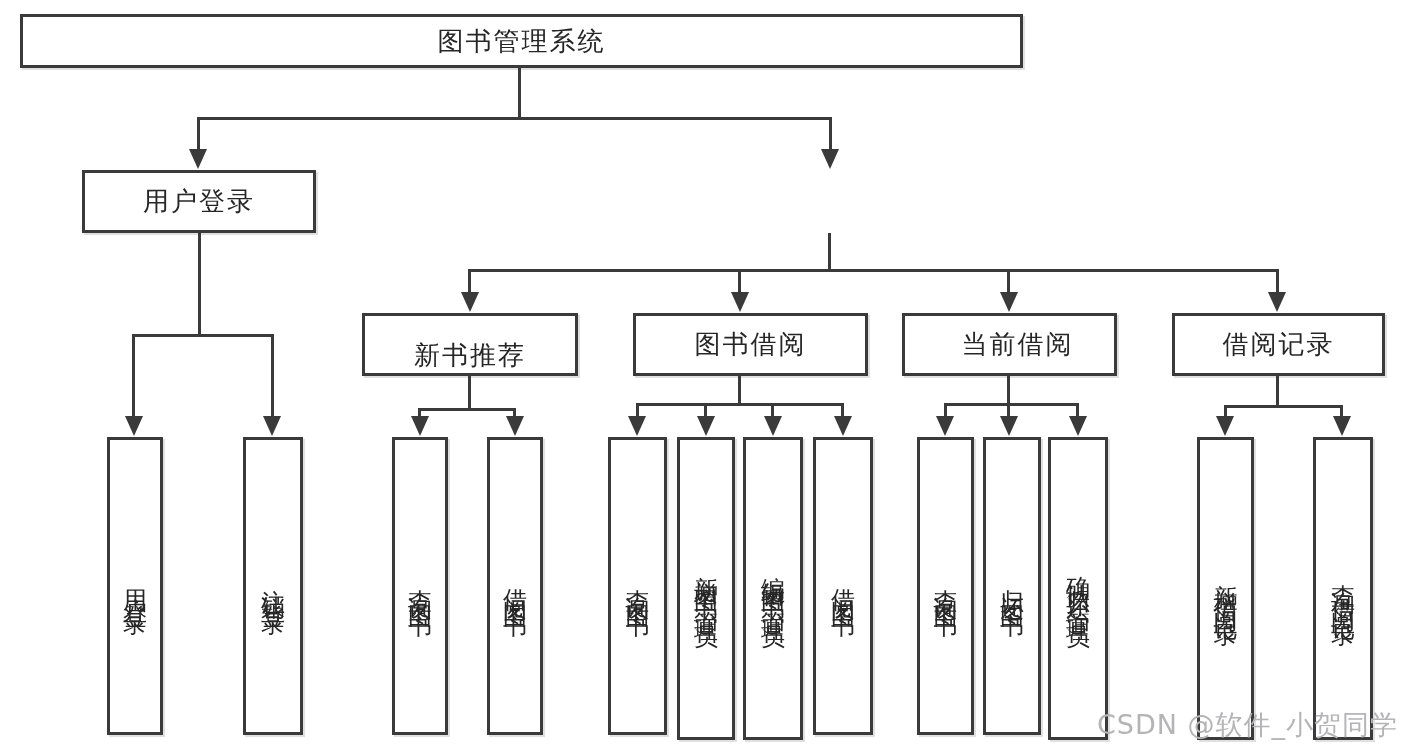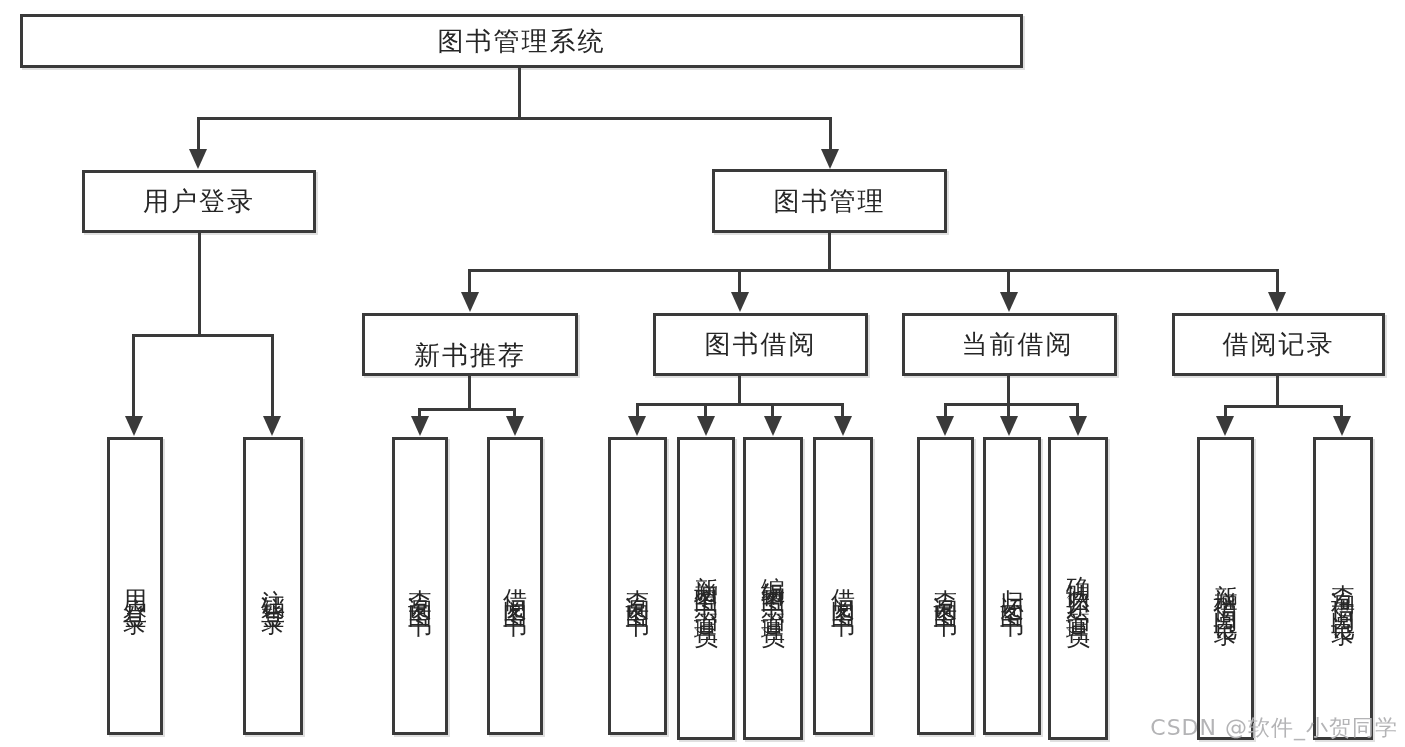--- a/index.html
+++ b/index.html
@@ -35,21 +35,21 @@
   .vline { width:3px; }
   .tri {
     position:absolute; width:0; height:0;
     border-left:9px solid transparent;
     border-right:9px solid transparent;
     border-top:20px solid #3a3a3a;
   }
   .wm {
     position:absolute;
     right:7px; bottom:4px;
-    font-size:22px; color:#b4b4b6; letter-spacing:1px;
+    font-size:27px; color:#b4b4b6; letter-spacing:1px;
     white-space:nowrap;
   }
 </style>
 </head>
 <body>
 
 <div class="stage">
 
   <div class="node" style="left:20px; top:14px; width:1003px; height:54px;font-family:Liberation Mono, monospace;">
     <span>图书管理系统</span>
@@ -57,23 +57,20 @@
 
   <div class="vline" style="left:518px; top:68px; height:50px;"></div>
   <div class="hline" style="left:197px; top:117px; width:635px;"></div>
   <div class="vline" style="left:197px; top:117px; height:33px;"></div>
   <div class="tri" style="left:189px; top:149px;"></div>
   <div class="vline" style="left:829px; top:117px; height:33px;"></div>
   <div class="tri" style="left:821px; top:149px;"></div>
 
   <div class="node" style="left:82px; top:170px; width:234px; height:63px;">
     <span>用户登录</span>
-  </div>
-  <div class="node" style="left:712px; top:169px; width:235px; height:64px;">
-    <span>图书管理</span>
   </div>
 
   <div class="vline" style="left:198px; top:233px; height:103px;"></div>
   <div class="hline" style="left:132px; top:334px; width:141px;"></div>
   <div class="vline" style="left:132px; top:334px; height:83px;"></div>
   <div class="tri" style="left:125px; top:416px;"></div>
   <div class="vline" style="left:271px; top:334px; height:83px;"></div>
   <div class="tri" style="left:263px; top:416px;"></div>
 
   <div class="vline" style="left:828px; top:233px; height:38px;"></div>
@@ -83,21 +80,21 @@
   <div class="vline" style="left:738px; top:269px; height:24px;"></div>
   <div class="tri" style="left:731px; top:292px;"></div>
   <div class="vline" style="left:1007px; top:269px; height:24px;"></div>
   <div class="tri" style="left:1000px; top:292px;"></div>
   <div class="vline" style="left:1276px; top:269px; height:24px;"></div>
   <div class="tri" style="left:1268px; top:292px;"></div>
 
   <div class="node" style="left:362px; top:313px; width:216px; height:63px;align-items:flex-end;">
     <span>新书推荐</span>
   </div>
-  <div class="node" style="left:633px; top:313px; width:215px; height:63px;margin-left:20px;">
+  <div class="node" style="left:633px; top:313px; width:235px; height:63px;">
     <span>图书借阅</span>
   </div>
   <div class="node" style="left:902px; top:313px; width:215px; height:63px;padding-left:16px;">
     <span>当前借阅</span>
   </div>
   <div class="node" style="left:1172px; top:313px; width:213px; height:63px;">
     <span>借阅记录</span>
   </div>
 
   <div class="vline" style="left:468px; top:376px; height:34px;"></div>

